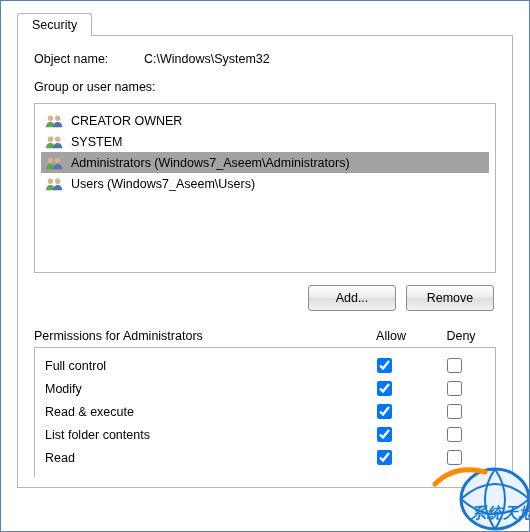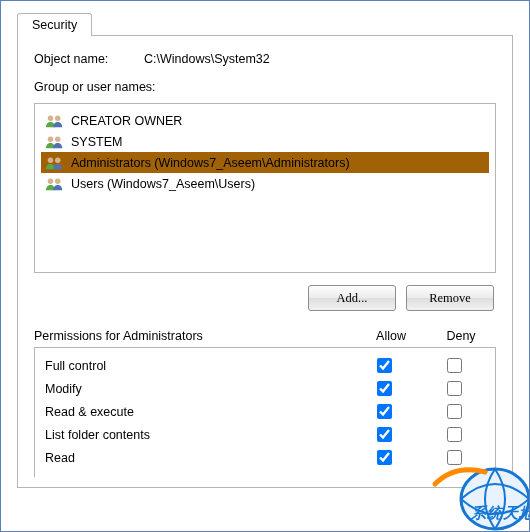--- a/index.html
+++ b/index.html
@@ -14,25 +14,25 @@
 .body{flex:1;padding:10px 16px 0 16px;box-sizing:border-box;background:#fff}
 .tabs{display:flex;align-items:flex-end;height:24px;border-bottom:1px solid #b5b5b5;position:relative}
 .tab{height:22px;padding:0 14px;border:1px solid #b5b5b5;border-bottom:none;border-top-left-radius:3px;border-top-right-radius:3px;background:#fff;margin-bottom:-1px;display:flex;align-items:center;font-size:12.5px}
 .tab.active{background:#fff;position:relative;z-index:2}
 .tab-panel{border:1px solid #b5b5b5;border-top:none;padding:16px 16px 10px 16px;background:#fff}
 .row{display:flex;align-items:center;margin-bottom:14px}
 .row .label{width:110px}
 .groupbox-label{margin:0 0 9px 0}
 .listbox{border:1px solid #b5b5b5;background:#fff;height:170px;padding:6px 6px 4px 6px;box-sizing:border-box;overflow:hidden}
 .user-item{display:flex;align-items:center;height:21px;padding:0 4px}
-.user-item.selected{background:#a16207}
+.user-item.selected{background:#a3a3a3}
 .user-item .uicon{width:20px;height:16px;margin-right:6px;display:flex;align-items:center;justify-content:center}
 .uicon svg{width:20px;height:16px}
 .btn-row{display:flex;justify-content:flex-end;gap:10px;margin:12px 2px 18px 0}
-.btn{min-width:88px;height:26px;border:1px solid #8d8d8d;border-radius:3px;background:linear-gradient(#fdfdfd,#ececec 48%,#ddd 50%,#f2f2f2);font-family:Liberation Serif, serif;font-size:12.5px;box-shadow:inset 0 1px 0 #fff;cursor:default;padding:0}
+.btn{min-width:88px;height:26px;border:1px solid #8d8d8d;border-radius:3px;background:linear-gradient(#fdfdfd,#ececec 48%,#ddd 50%,#f2f2f2);font-family:Liberation Sans, sans-serif;font-size:12.5px;box-shadow:inset 0 1px 0 #fff;cursor:default;padding:0}
 .perm-header{display:flex;align-items:flex-end;margin-bottom:4px}
 .perm-header .ph-name{flex:1}
 .perm-header .ph-col{width:70px;text-align:center}
 .perm-list{border:1px solid #b5b5b5;border-bottom:none;height:130px;padding:6px 6px 0 10px;box-sizing:border-box;overflow:hidden}
 .perm-row{display:flex;align-items:center;height:23px}
 .perm-row .pr-name{flex:1}
 .perm-row .pr-col{width:70px;display:flex;justify-content:center}
 input[type=checkbox]{width:15px;height:15px;margin:0}
 .watermark{position:absolute;right:-6px;bottom:-6px;pointer-events:none}
 .watermark svg{width:120px;height:80px}

